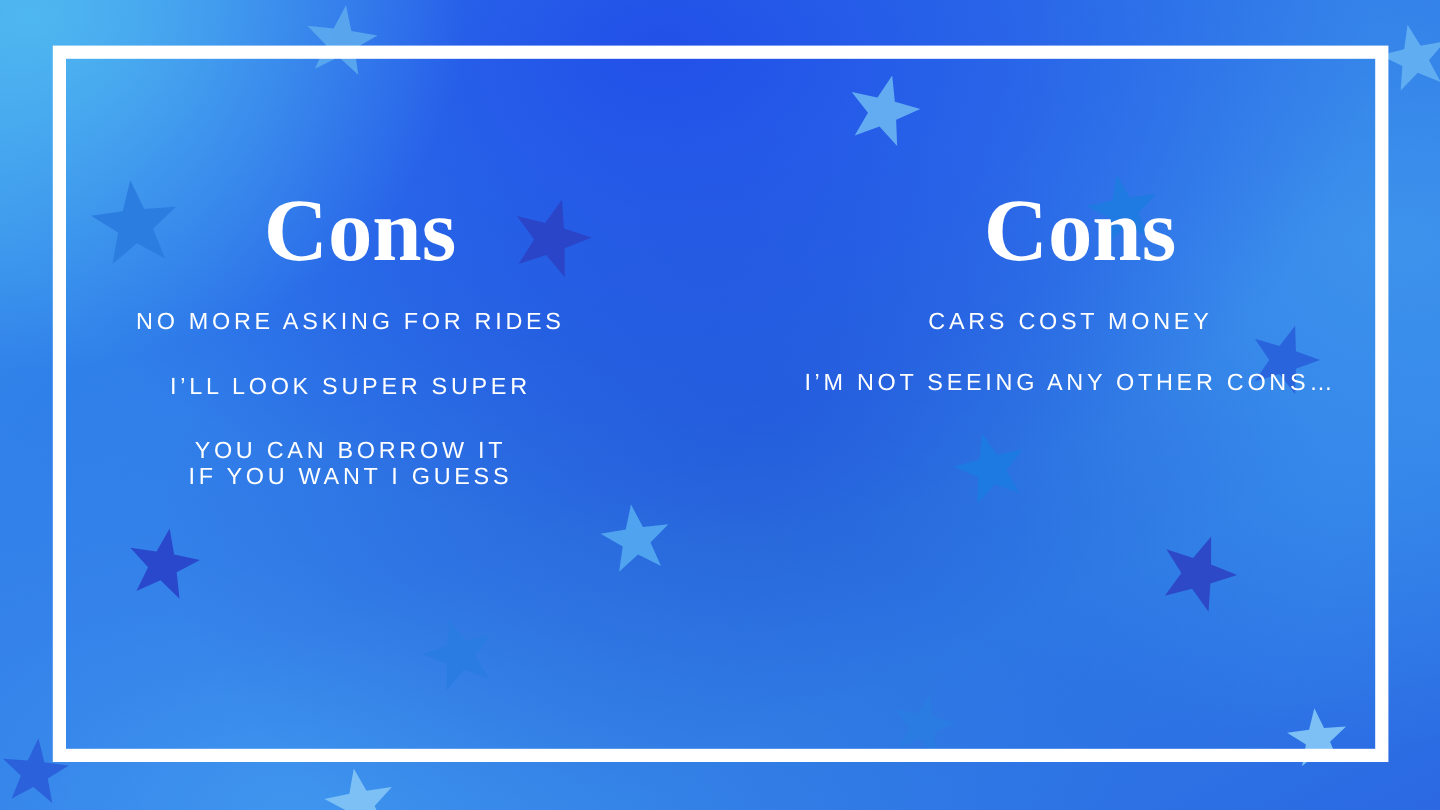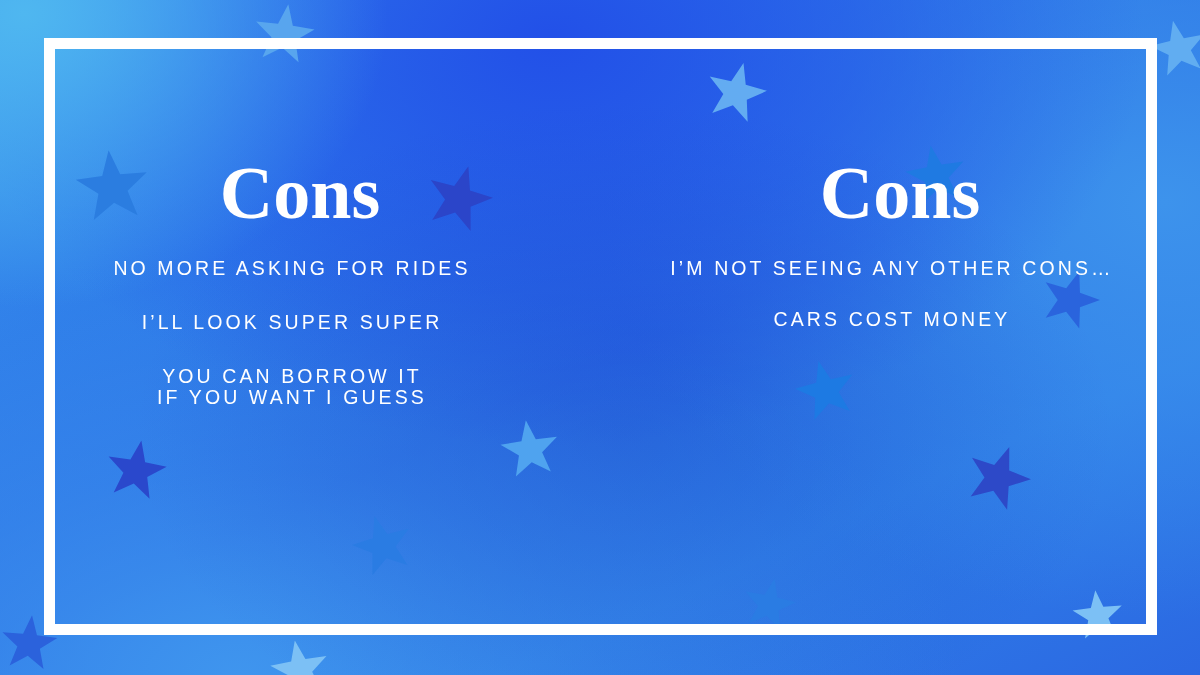--- a/index.html
+++ b/index.html
@@ -185,19 +185,19 @@
         <div class="item">NO MORE ASKING FOR RIDES</div>
         <div class="item">I’LL LOOK SUPER SUPER</div>
         <div class="item">YOU CAN BORROW IT
 IF YOU WANT I GUESS</div>
       </div>
     </div>
 
     <div class="column col-cons">
       <div class="heading">Cons</div>
       <div class="items">
+        <div class="item">CARS COST MONEY</div>
         <div class="item">I’M NOT SEEING ANY OTHER CONS…</div>
-        <div class="item">CARS COST MONEY</div>
       </div>
     </div>
 
   </div>
 </div>
 
 </body></html>

